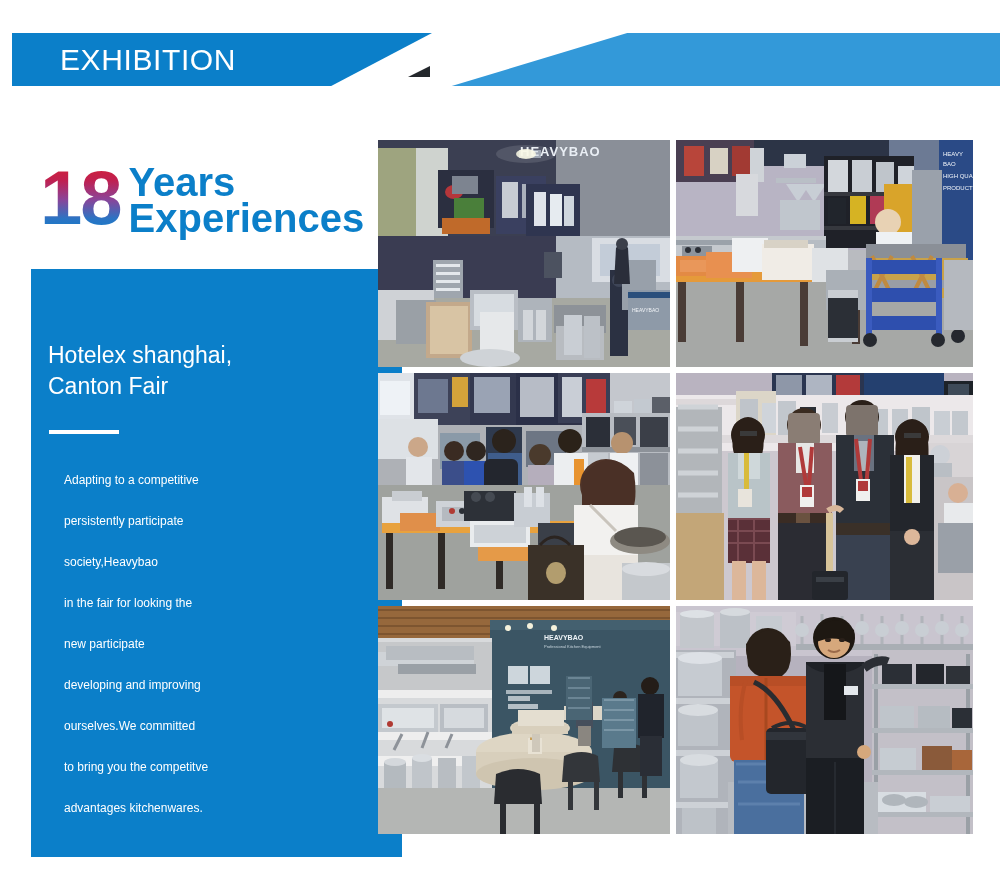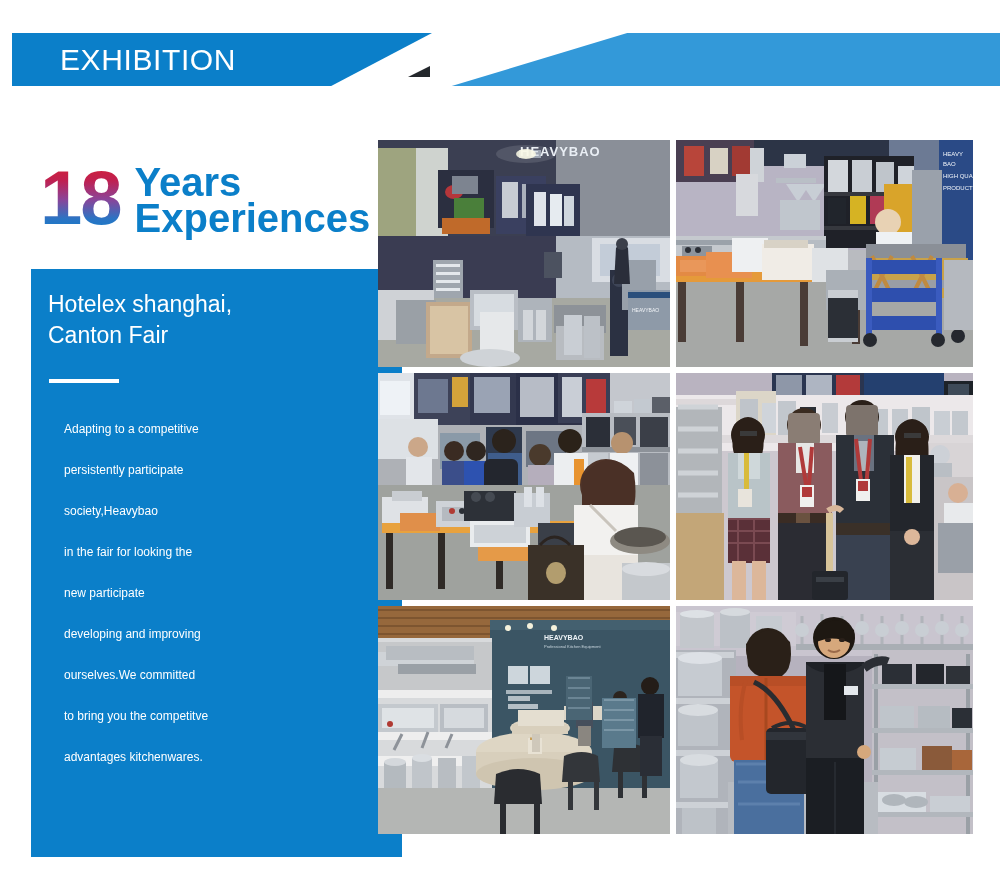--- a/index.html
+++ b/index.html
@@ -24,33 +24,33 @@
     position:absolute;left:396px;top:33px;width:22px;height:11px;
     background:#24282c;
     clip-path:polygon(100% 0,100% 100%,0 100%);
   }
   .banner-title{
     position:absolute;left:48px;top:0;height:69px;line-height:53px;
     color:#ffffff;font-size:30px;letter-spacing:.6px;font-weight:400;
     white-space:nowrap;z-index:4;
   }
   
-  .years-wrap{position:absolute;left:40px;top:158px;display:flex;align-items:flex-start;gap:6px;}
+  .years-wrap{position:absolute;left:40px;top:158px;display:flex;align-items:flex-start;}
   .big-num{
     font-size:76px;font-weight:700;line-height:80px;letter-spacing:-2px;
     background:linear-gradient(180deg,#d9202c 0%,#c02050 28%,#8a4499 52%,#2b74c4 76%,#0b7fc9 100%);
     -webkit-background-clip:text;background-clip:text;
     color:transparent;-webkit-text-fill-color:transparent;
   }
   .years-txt{margin-left:8px;margin-top:6px;color:#0b7fc9;font-weight:700;font-size:40px;line-height:36px;}
   
   .panel{
     position:absolute;left:31px;top:269px;width:371px;height:588px;
     background:#0b7fc9;color:#ffffff;box-sizing:border-box;
-    padding:20px 30px 0 17px;
+    padding:71px 30px 0 17px;
   }
   .panel-title{font-size:23px;line-height:31px;font-weight:400;}
   .panel-rule{width:70px;height:4px;background:#ffffff;margin:28px 0 26px 1px;}
   .panel-body{font-size:12px;line-height:41px;font-weight:400;margin-left:16px;}
   .panel-body div{white-space:nowrap;}
   
   .grid{position:absolute;left:378px;top:140px;width:595px;height:694px;}
   .cell{position:absolute;overflow:hidden;background:#a16207;}
   .c00{left:0;top:0;width:292px;height:227px;}
   .c01{left:298px;top:0;width:297px;height:227px;}

